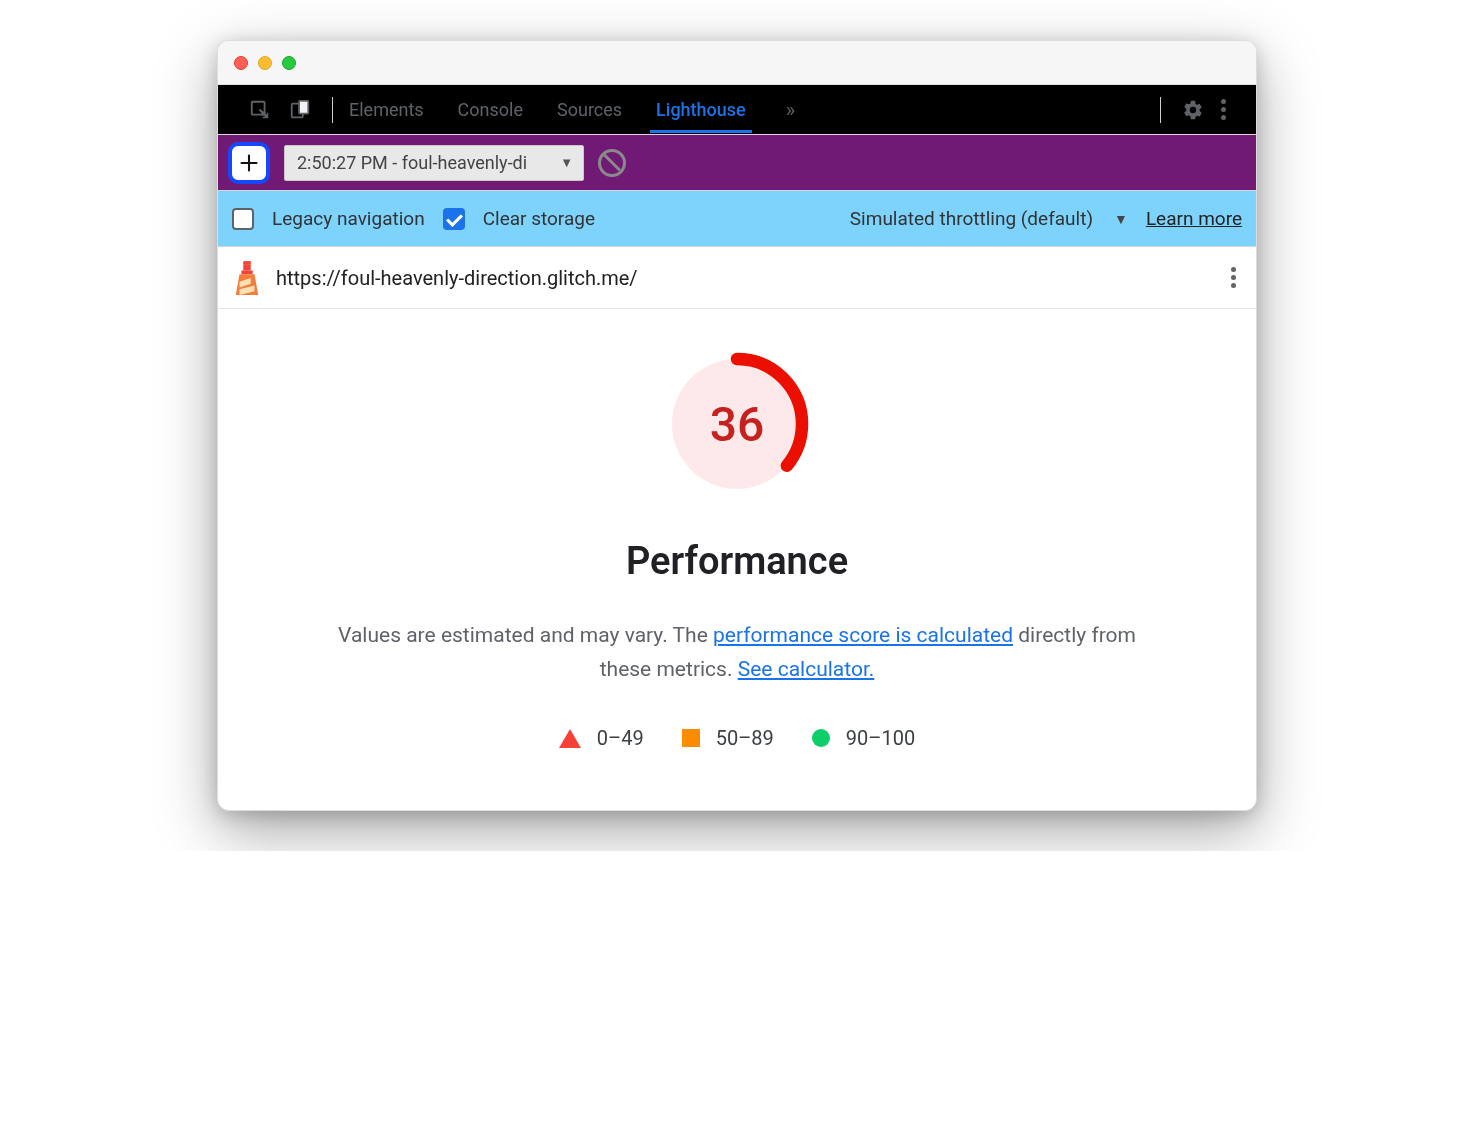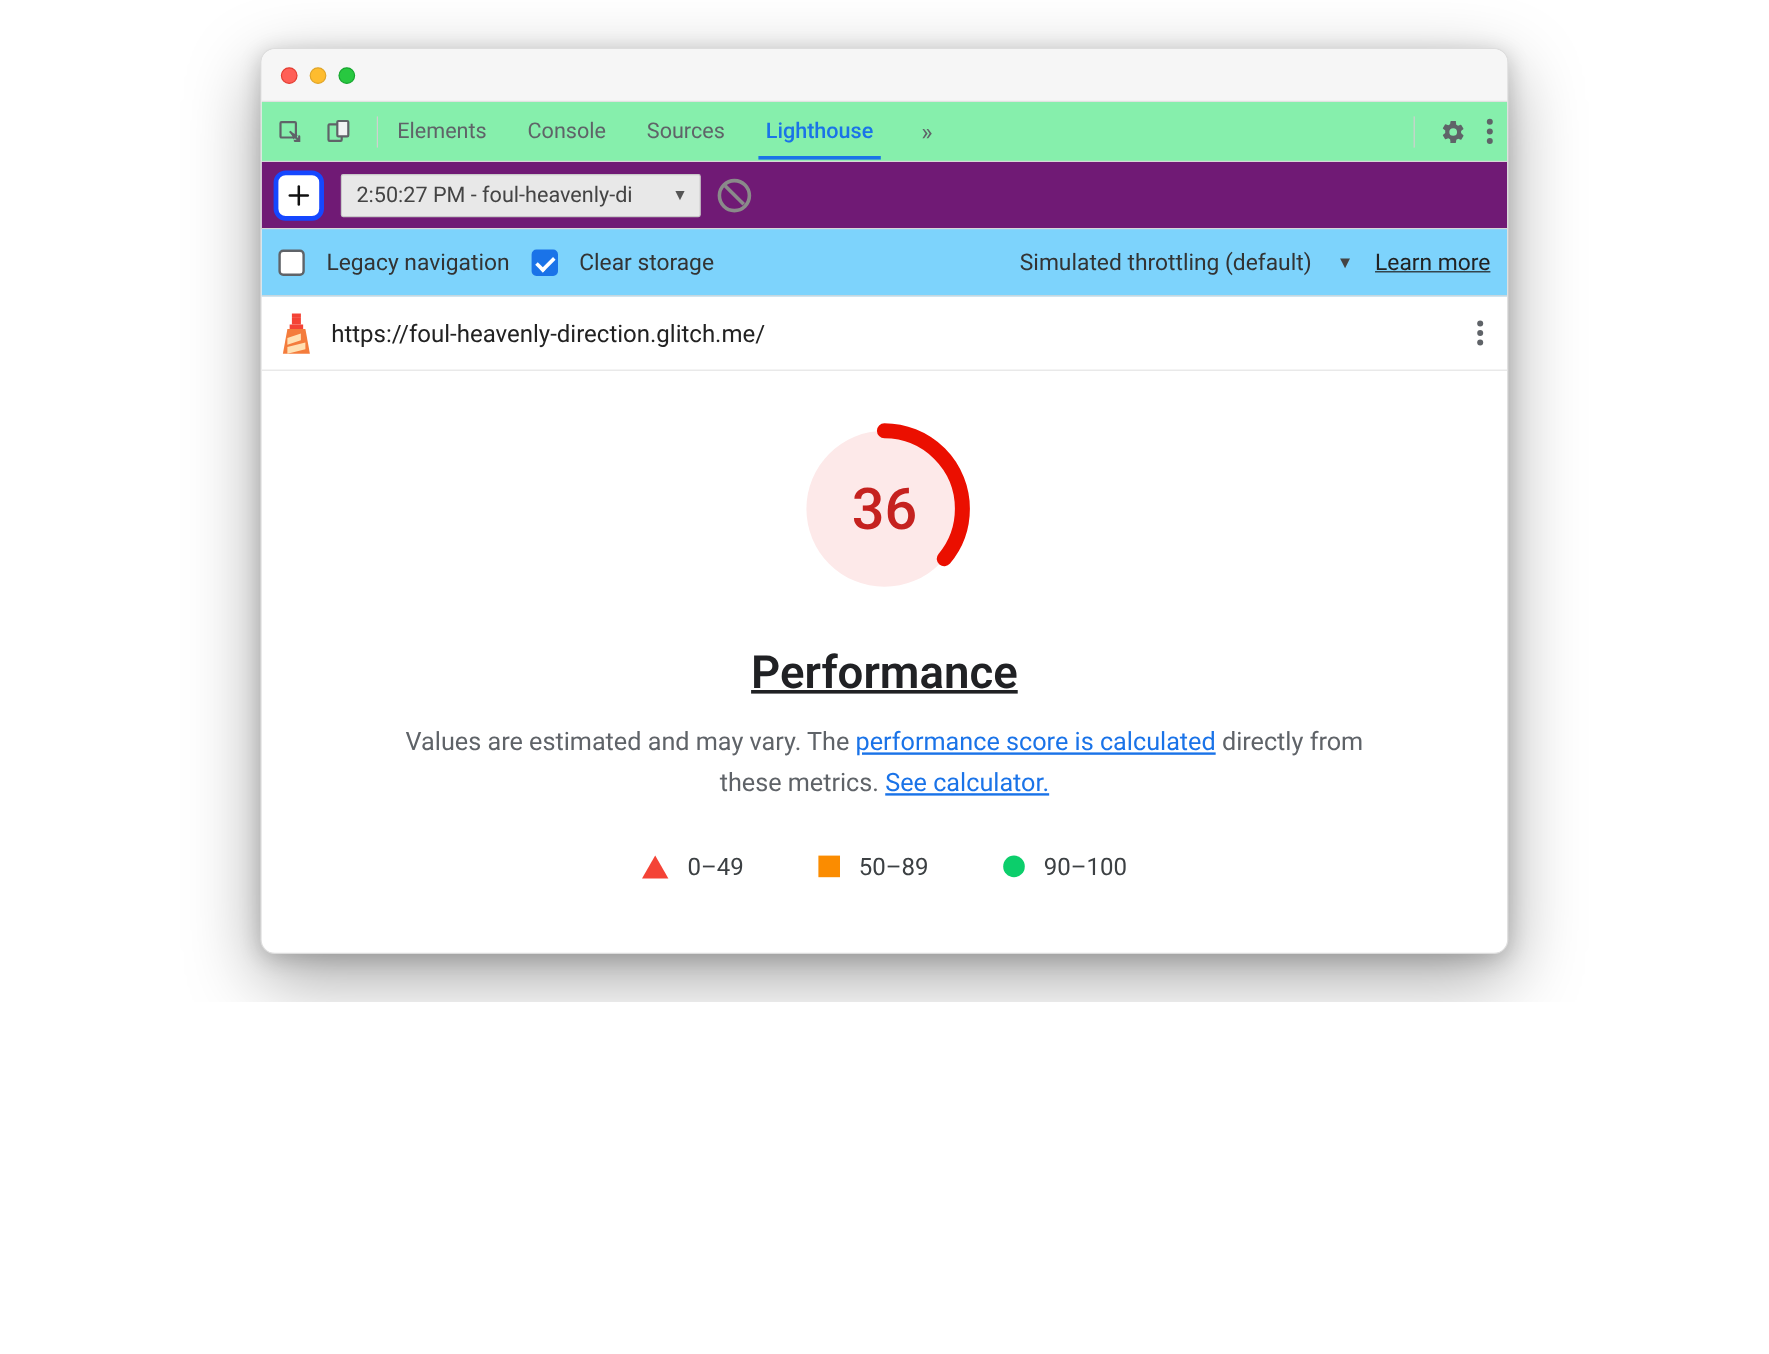--- a/index.html
+++ b/index.html
@@ -37,24 +37,24 @@
     .dot.yellow { background:#febc2e; border:1px solid #e0a528;}
     .dot.green { background:#28c840; border:1px solid #17a62f;}
     .title {
       position: absolute; left:0; right:0;
       text-align:center; font-size:16px; font-weight:600; color:#2a2a2a;
       pointer-events:none;
     }
 
     .toolbar {
       height: 50px;
-      background:#86efac;
+      background:#000000;
       border-bottom:1px solid #d7d7d7;
       display:flex; align-items:center;
-      padding: 0 6px;
+      padding: 0 24px;
       gap: 4px;
     }
     .tb-icon {
       width:36px; height:36px;
       display:flex; align-items:center; justify-content:center;
       color:#5f6368; cursor:pointer; border-radius:4px;
     }
     .tb-sep { width:1px; height:26px; background:#d0d0d0; margin:0 10px;}
     .tabs { display:flex; gap: 30px; flex:1; align-items:center; }
     .tab { font-size:18px; color:#5f6368; padding: 12px 2px; cursor:pointer; position:relative;}
@@ -122,24 +122,24 @@
     .gauge {
       width:150px; height:150px; margin: 0 auto 40px;
       position:relative;
     }
     .gauge svg { transform: rotate(-90deg);}
     .gauge-bg-fill { fill:#fde9e9; }
     .gauge-text {
       position:absolute; inset:0; display:flex; align-items:center; justify-content:center;
       font-size:48px; font-weight:500; color:#c5221f;
     }
-    h1 { font-size:38px; font-weight:600; color:#202124; margin-bottom:20px;text-decoration:underline;}
+    h1 { font-size:38px; font-weight:600; color:#202124; margin-bottom:36px;}
     .desc { font-size:21px; color:#5f6368; line-height:1.6; margin-bottom:40px;}
     .desc a { color:#1a73e8; text-decoration:underline; cursor:pointer;}
-    .legend { display:flex; justify-content:center; gap:62px; font-size:20px; color:#3c4043;}
+    .legend { display:flex; justify-content:center; gap:38px; font-size:20px; color:#3c4043;}
     .leg { display:flex; align-items:center; gap:16px;}
     .tri { width:0;height:0;border-left:11px solid transparent;border-right:11px solid transparent;border-bottom:19px solid #f44336;}
     .sq { width:18px;height:18px; background:#fb8c00;}
     .cir { width:18px;height:18px; background:#0cce6b; border-radius:50%;}
 
     .kebab { display:flex; flex-direction:column; gap:3px; padding:6px; cursor:pointer;}
     .kebab span{ width:5px;height:5px;background:#5f6368;border-radius:50%;}
   </style>
 </head>
 <body>

